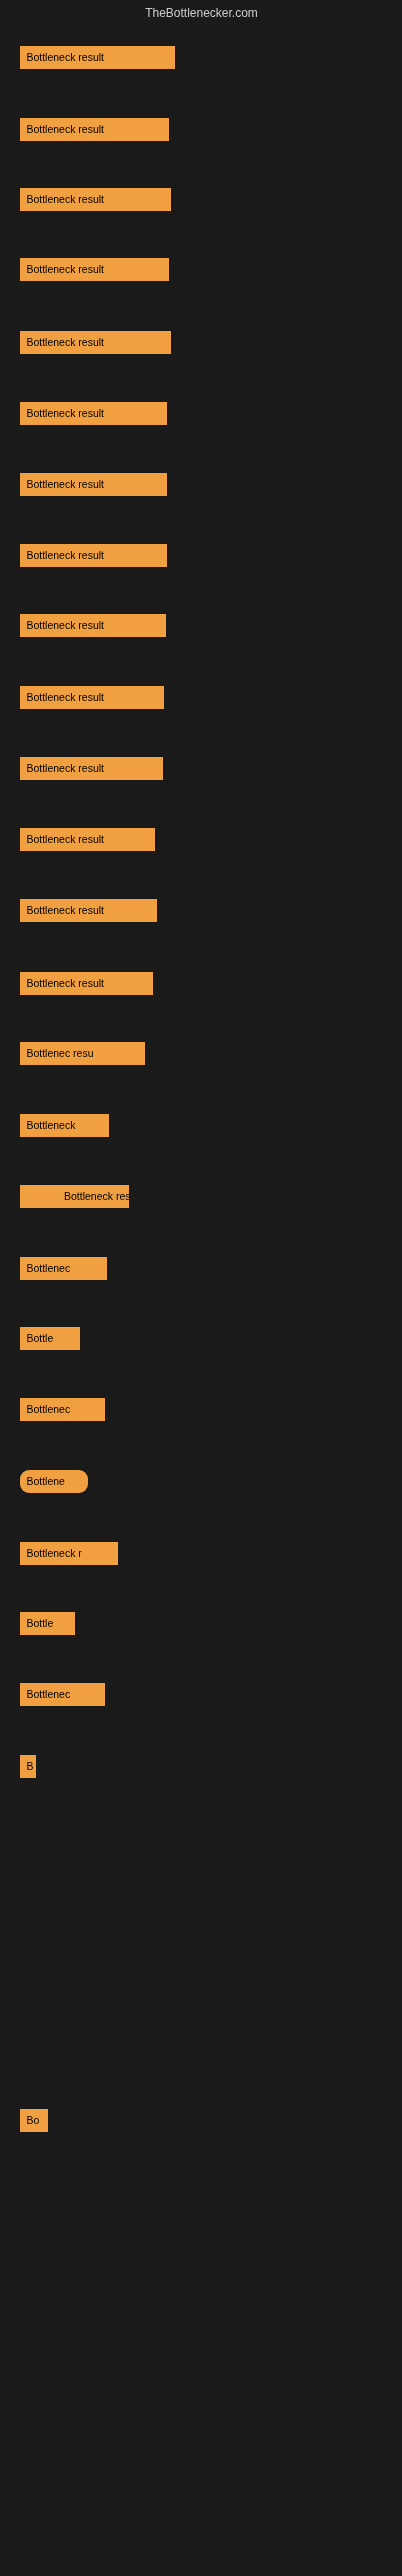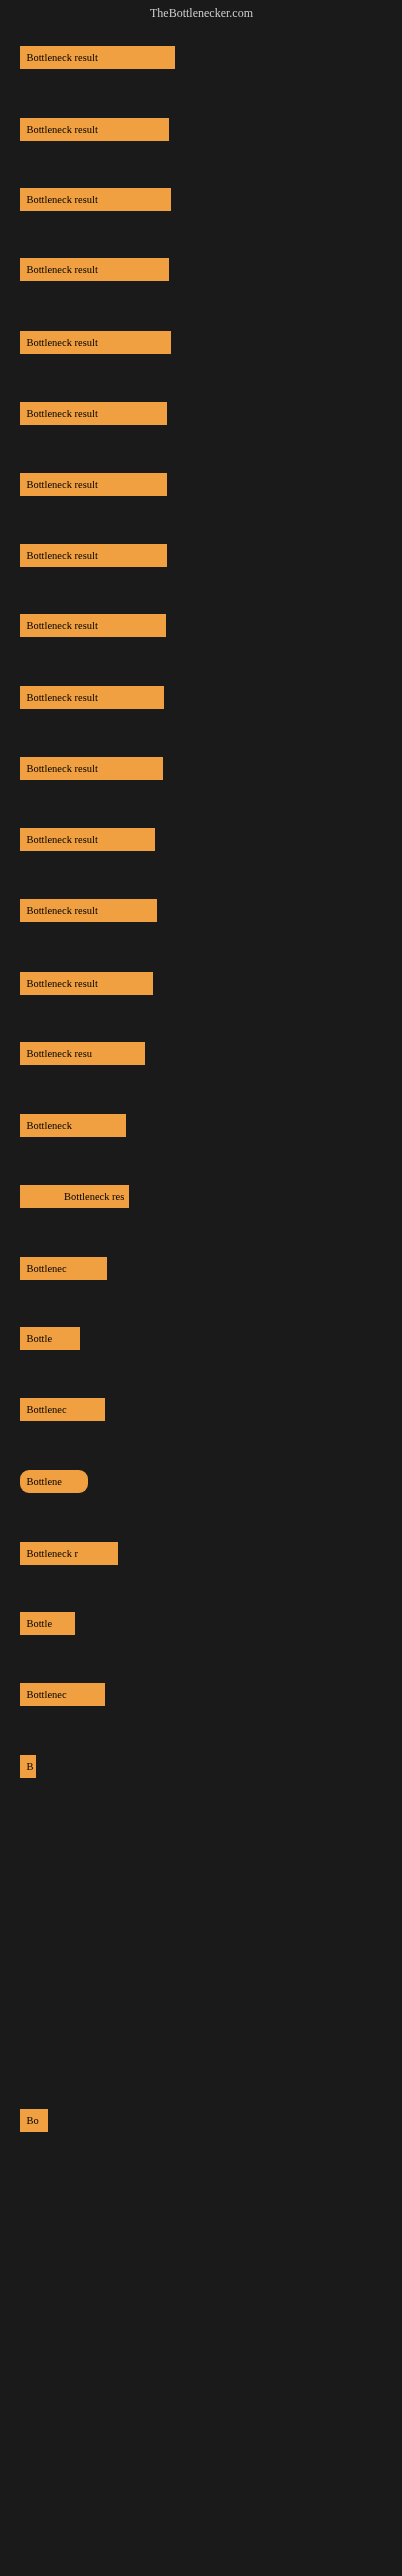--- a/index.html
+++ b/index.html
@@ -1,19 +1,18 @@
 <!DOCTYPE html>
 <html style="font-size:13px"><head>
   <meta charset="utf-8">
   <style>
     * {
       margin: 0;
       padding: 0;
       box-sizing: border-box;
-      font-family: Liberation Serif, serif;
     }
 
     body {
       width: 403px;
       min-height: 2576px;
       background-color: #1a1a1a;
       font-family: Arial, sans-serif;
       position: relative;
     }
 
@@ -55,22 +54,22 @@
 <div class="bottleneck-item" style="top: 331px; width: 151px;">Bottleneck result</div>
 <div class="bottleneck-item" style="top: 402px; width: 147px;">Bottleneck result</div>
 <div class="bottleneck-item" style="top: 473px; width: 147px;">Bottleneck result</div>
 <div class="bottleneck-item" style="top: 544px; width: 147px;">Bottleneck result</div>
 <div class="bottleneck-item" style="top: 614px; width: 146px;">Bottleneck result</div>
 <div class="bottleneck-item" style="top: 686px; width: 144px;">Bottleneck result</div>
 <div class="bottleneck-item" style="top: 757px; width: 143px;">Bottleneck result</div>
 <div class="bottleneck-item" style="top: 828px; width: 135px;">Bottleneck result</div>
 <div class="bottleneck-item" style="top: 899px; width: 137px;">Bottleneck result</div>
 <div class="bottleneck-item" style="top: 972px; width: 133px;">Bottleneck result</div>
-<div class="bottleneck-item" style="top: 1042px; width: 125px;">Bottleneck resu</div>
-<div class="bottleneck-item" style="top: 1114px; width: 106px;">Bottleneck</div>
+<div class="bottleneck-item" style="top: 1042px; width: 125px;">Bottlenec resu</div>
+<div class="bottleneck-item" style="top: 1114px; width: 89px;">Bottleneck</div>
 <div class="bottleneck-item" style="top: 1185px; width: 109px; padding-left: 44px;">Bottleneck res</div>
 <div class="bottleneck-item" style="top: 1257px; width: 87px;">Bottlenec</div>
 <div class="bottleneck-item" style="top: 1327px; width: 60px;">Bottle</div>
 <div class="bottleneck-item" style="top: 1398px; width: 85px;">Bottlenec</div>
 <div class="bottleneck-item" style="top: 1470px; width: 68px; border-radius: 9px;">Bottlene</div>
 <div class="bottleneck-item" style="top: 1542px; width: 98px;">Bottleneck r</div>
 <div class="bottleneck-item" style="top: 1612px; width: 55px;">Bottle</div>
 <div class="bottleneck-item" style="top: 1683px; width: 85px;">Bottlenec</div>
 <div class="bottleneck-item" style="top: 1755px; width: 16px;">B</div>
 <div class="bottleneck-item" style="top: 2109px; width: 28px;">Bo</div>

